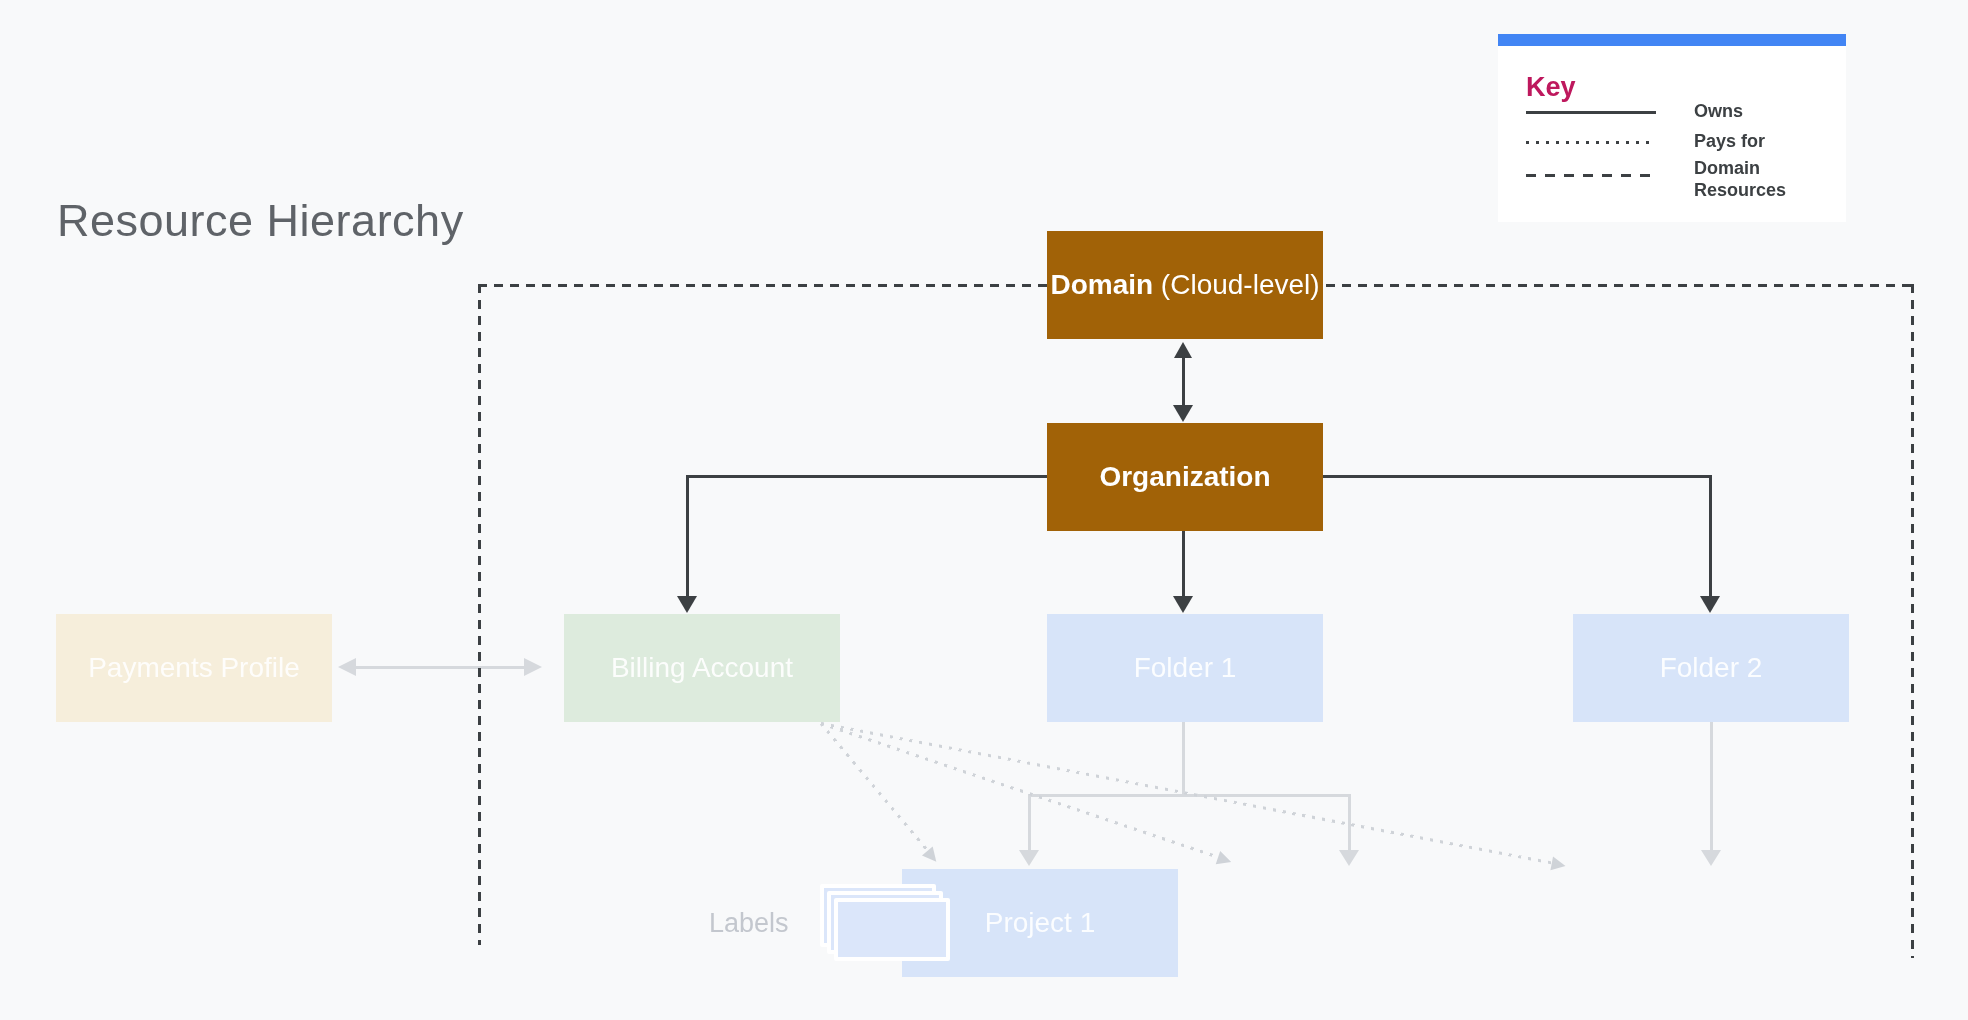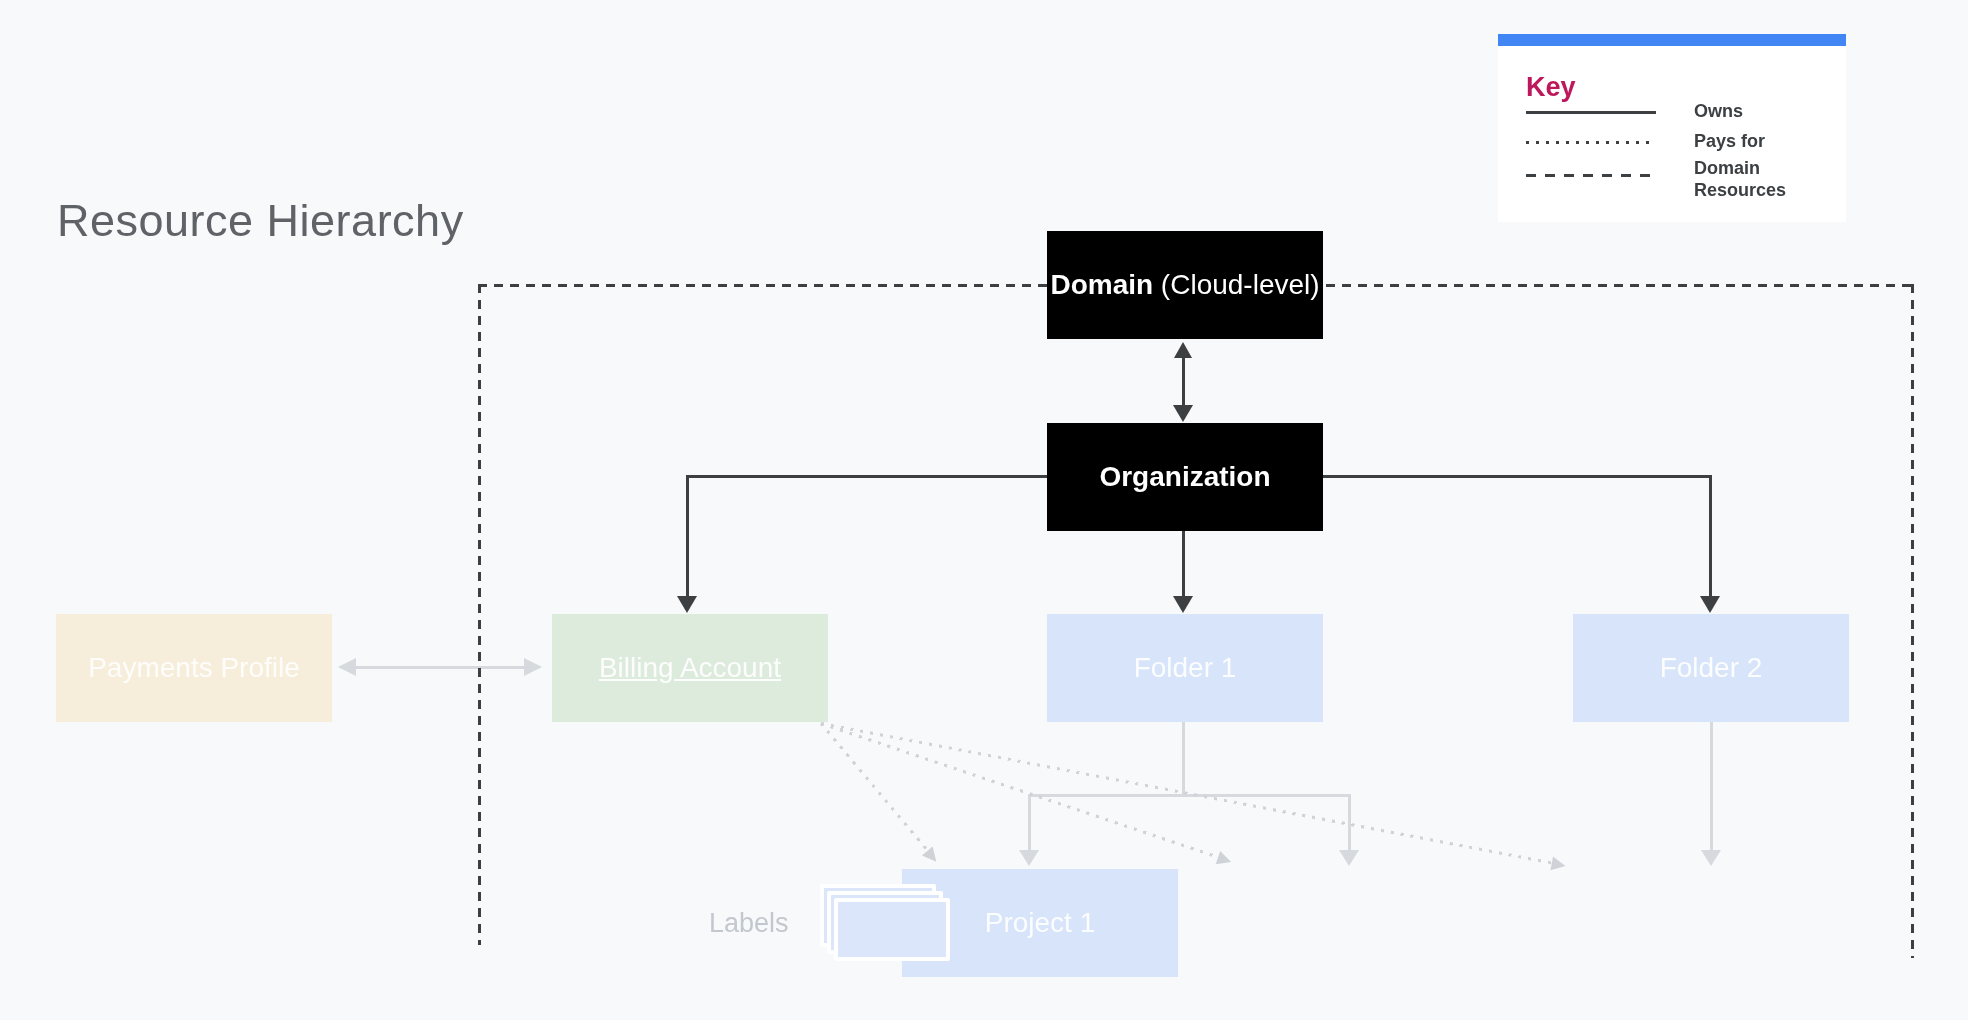--- a/index.html
+++ b/index.html
@@ -41,21 +41,21 @@
     background:repeating-linear-gradient(90deg,#3C4043 0 9px,transparent 9px 16px);}
   .dash-v{position:absolute;width:3px;z-index:3;
     background:repeating-linear-gradient(180deg,#3C4043 0 9px,transparent 9px 16px);}
 
   
   .node{
     position:absolute;width:276px;height:108px;z-index:4;
     display:flex;align-items:center;justify-content:center;
     font-size:28px;text-align:center;
   }
-  .node-red{background:#000000;color:#FFFFFF;}
+  .node-red{background:#a16207;color:#FFFFFF;}
   .node-cream{background:#F6EEDB;color:rgba(255,255,255,0.88);}
   .node-green{background:#DDEBDD;color:rgba(255,255,255,0.9);}
   .node-blue{background:#D7E4F9;color:rgba(255,255,255,0.9);}
   .bold{font-weight:bold;}
   .pre{white-space:pre;}
 
   
   .hline,.vline{position:absolute;}
   .dark{background:#3C4043;z-index:2;}
   .lite{background:#D6D9DD;z-index:1;}
@@ -153,21 +153,21 @@
 
   <div class="node node-red" style="left:1047px;top:231px;">
     <span class="bold">Domain</span>
       <span class="pre"> (Cloud-level)</span>
   </div>
 
   <div class="node node-cream" style="left:56px;top:614px;">Payments Profile</div>
 
   <div class="node node-red bold" style="left:1047px;top:423px;">Organization</div>
 
-  <div class="node node-green" style="left:552px;top:614px;text-decoration:underline;">Billing Account</div>
+  <div class="node node-green" style="left:564px;top:614px;">Billing Account</div>
 
   <div class="node node-blue" style="left:1047px;top:614px;">Folder 1</div>
 
   <div class="node node-blue" style="left:1573px;top:614px;">Folder 2</div>
 
   <div class="node node-blue" style="left:902px;top:869px;">Project 1</div>
 
 
 
   <div class="labels-caption">Labels</div>

